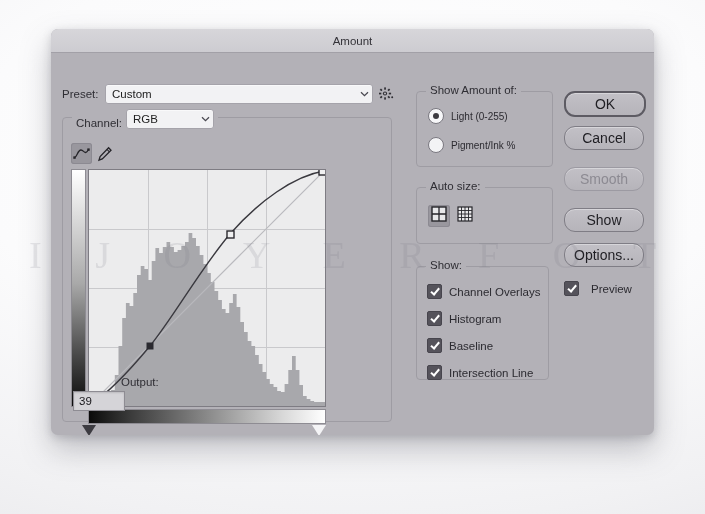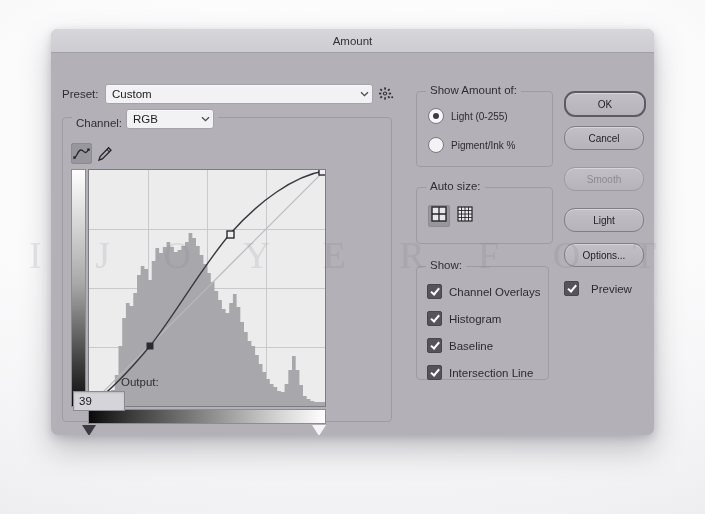--- a/index.html
+++ b/index.html
@@ -282,21 +282,21 @@
   .show-row { display: flex; align-items: center; gap: 7px; }
 
   
   .btn {
     position: absolute;
     width: 78px; height: 22px;
     border-radius: 11px;
     background: linear-gradient(to bottom, #c2c0c6 0%, #b6b4ba 100%);
     border: 1px solid #7f7d85;
     display: flex; align-items: center; justify-content: center;
-    font-size: 10px;
+    font-size: 14px;
     color: #1f1e23;
     box-shadow: 0 1px 0 rgba(255,255,255,0.35) inset;
     text-align: center;
   }
   .btn.default { border: 2px solid #5d5b63; }
   .btn.disabled { color: #8c8a92; border-color: #9c9aa2; }
   #btn-ok      { left: 513px; top: 38px; }
   #btn-cancel  { left: 513px; top: 73px; }
   #btn-smooth  { left: 513px; top: 114px; }
   #btn-auto    { left: 513px; top: 155px; }
@@ -499,21 +499,21 @@
         <div class="show-row">
           <div class="cb checked"></div>
           <div class="cb-label">Intersection Line</div>
         </div>
       </div>
     </div>
 
     <div class="btn default" id="btn-ok">OK</div>
     <div class="btn" id="btn-cancel">Cancel</div>
     <div class="btn disabled" id="btn-smooth">Smooth</div>
-    <div class="btn" id="btn-auto">Light</div>
+    <div class="btn" id="btn-auto">Show</div>
     <div class="btn" id="btn-options">Options...</div>
 
     <div id="preview-row">
       <div class="cb checked"></div>
       <div class="cb-label">Preview</div>
     </div>
 
   </div>
 </div>
 

